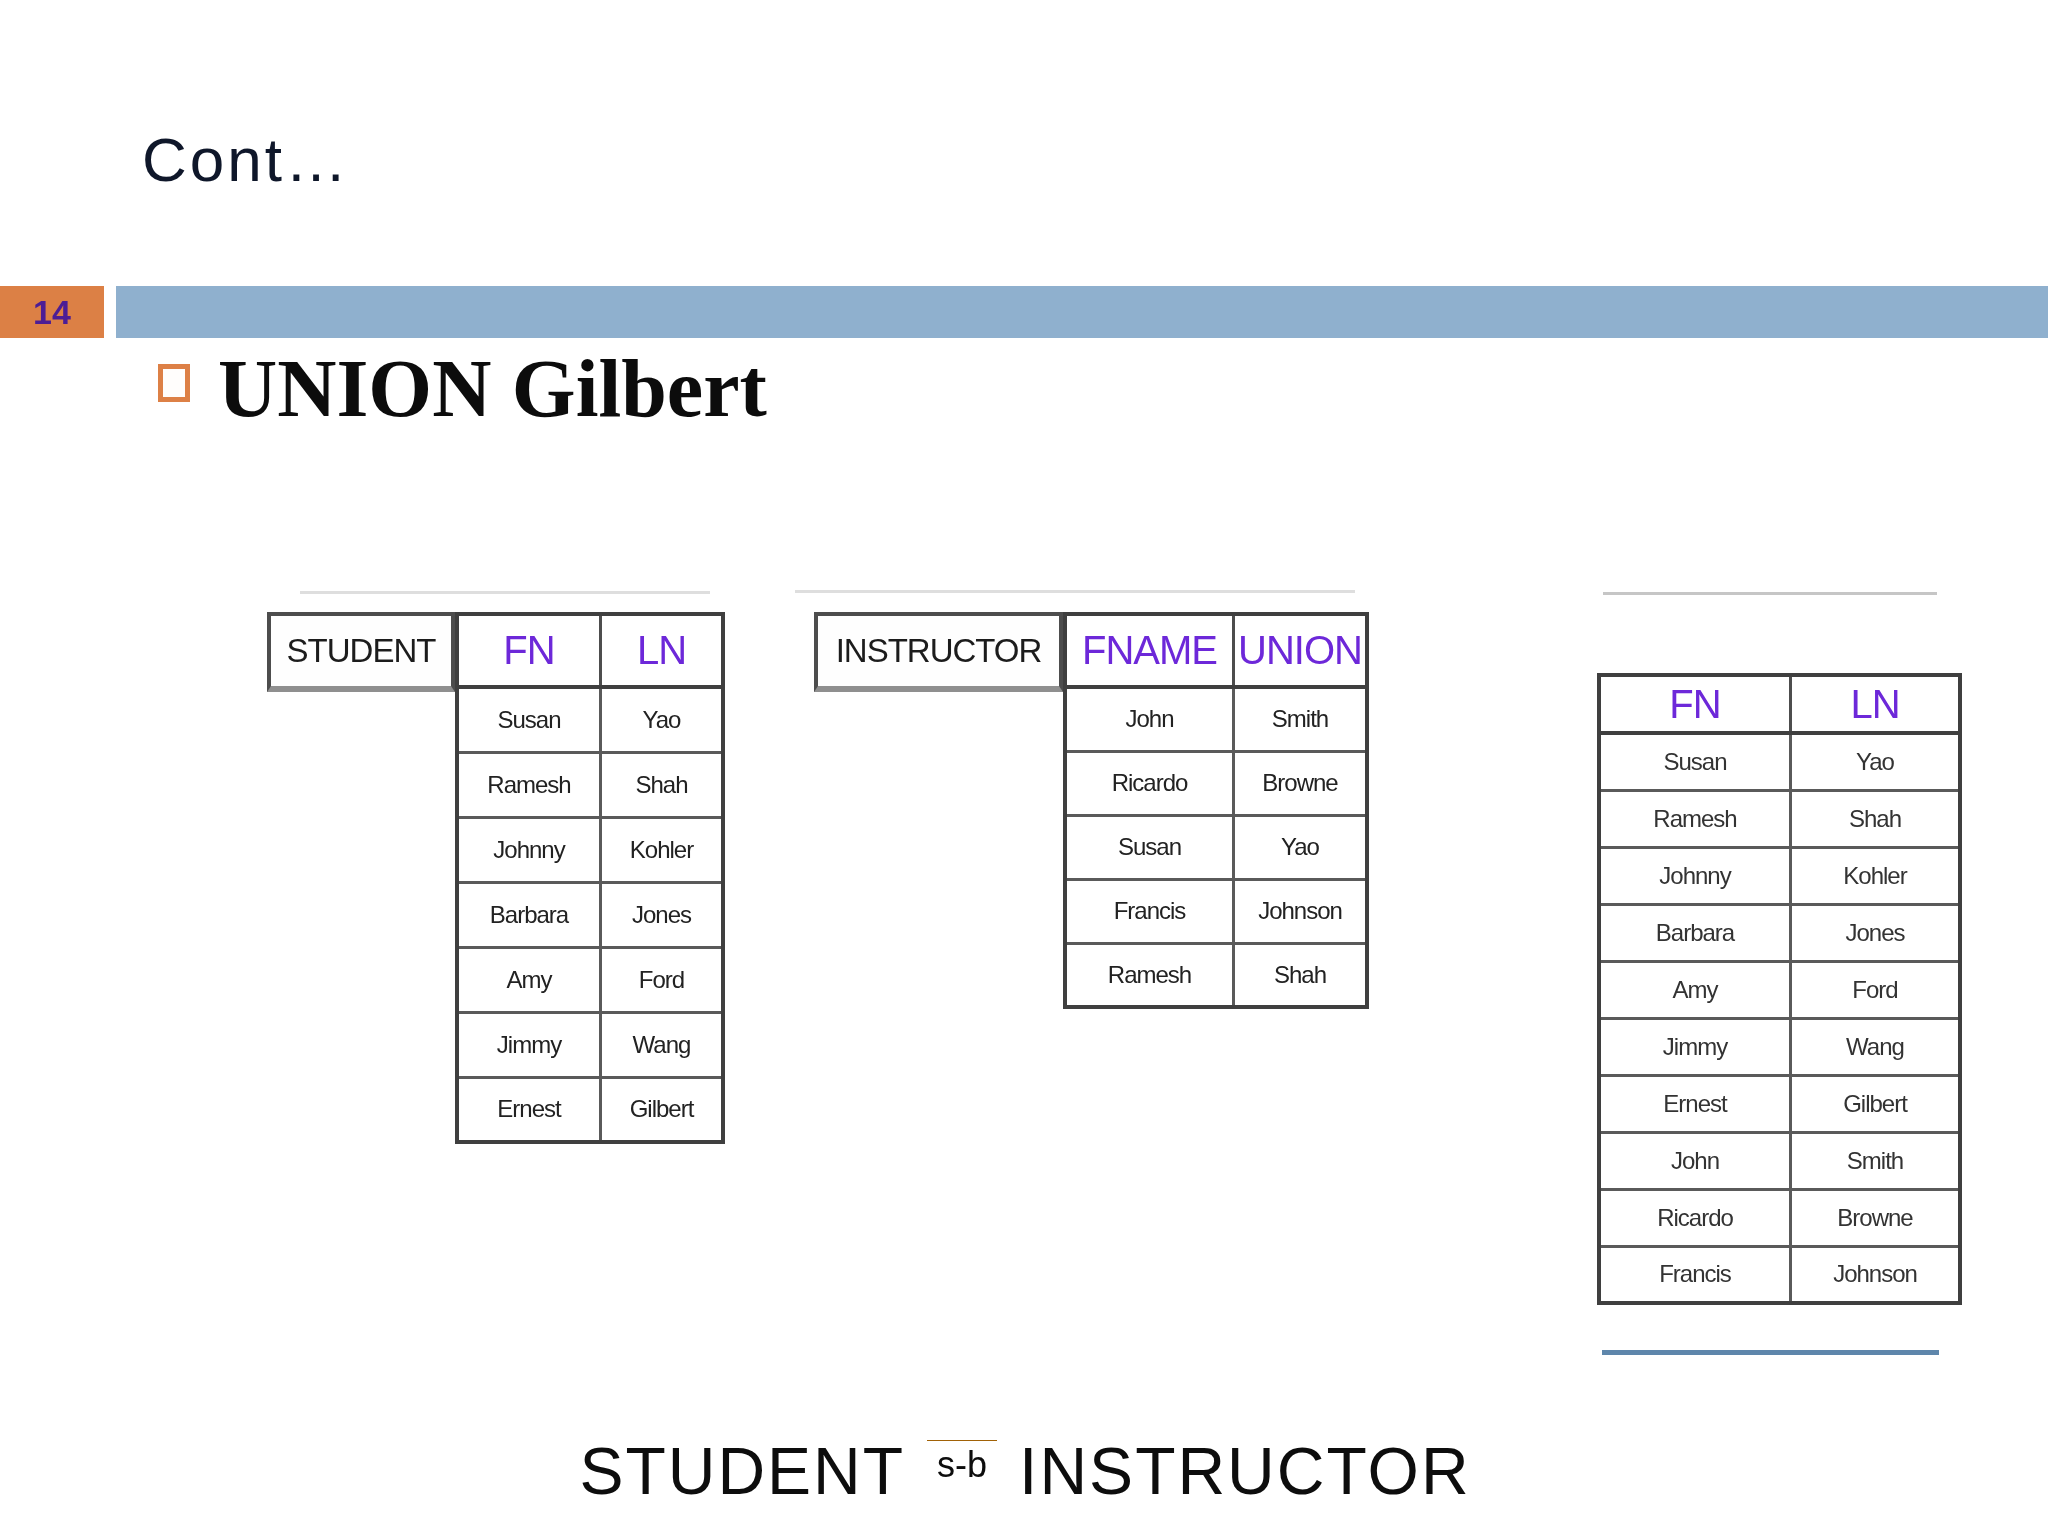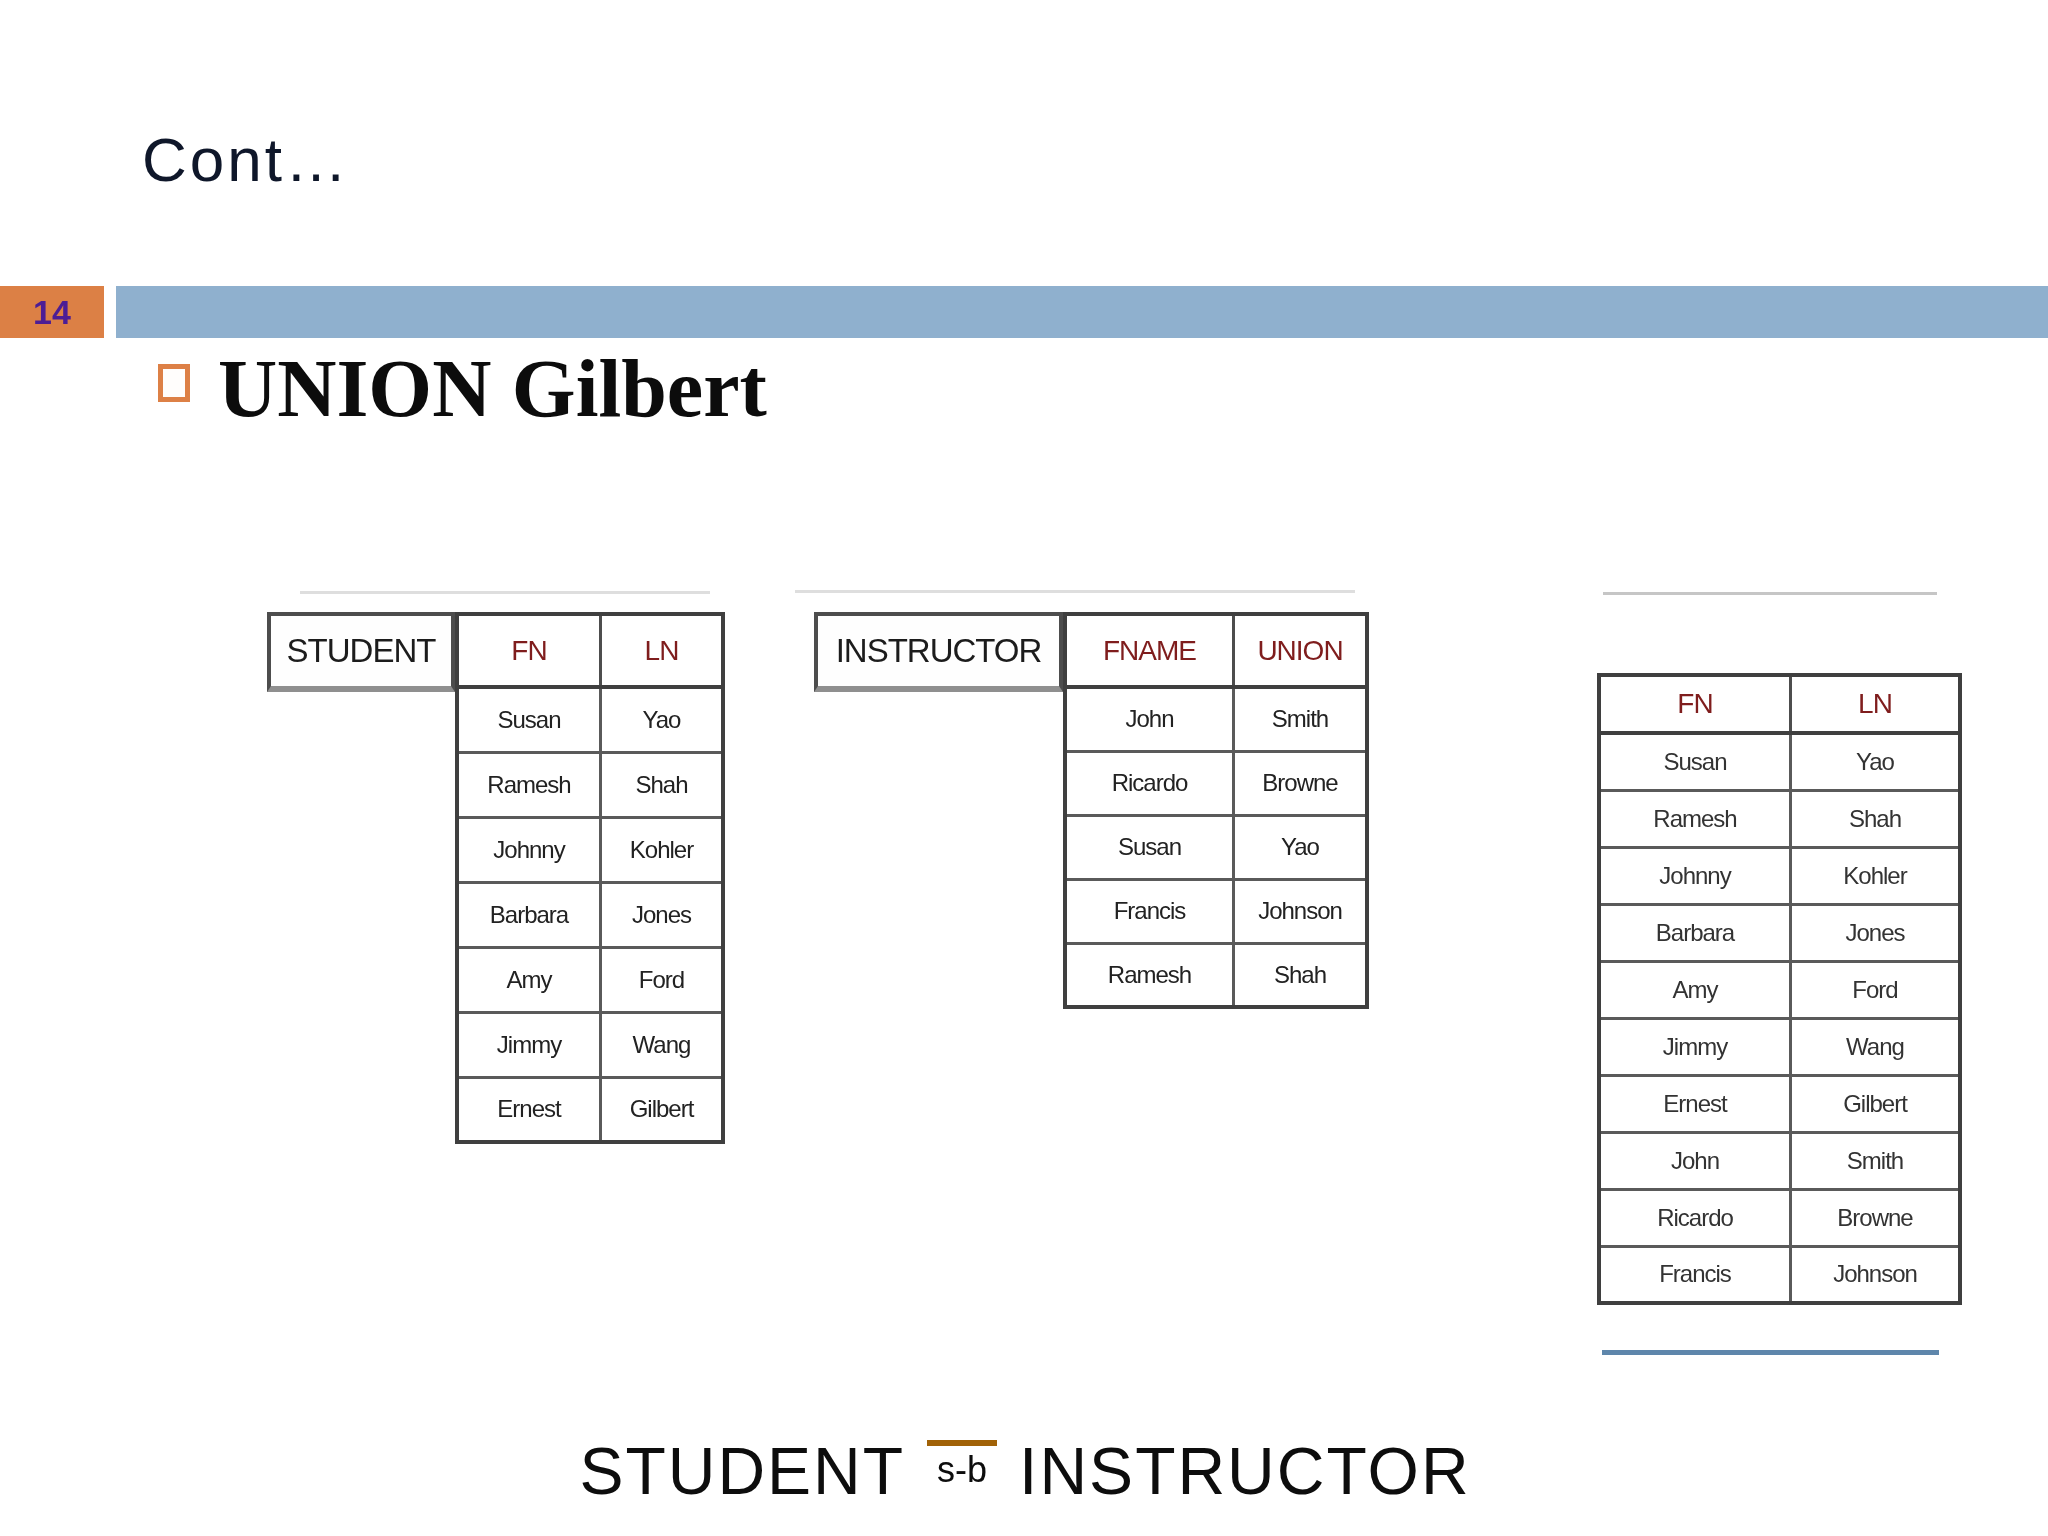--- a/index.html
+++ b/index.html
@@ -48,21 +48,21 @@
     background:#fefefe; border:4px solid #4d4d4d; border-bottom:6px solid #8f8f8f;
     display:flex; align-items:center; justify-content:center;
     font-size:33px; color:#1c1c1c; letter-spacing:-1px; white-space:nowrap;
   }
   table.scan-table {
     position:absolute; border-collapse:collapse; table-layout:fixed;
     background:#ffffff; border:4px solid #3f3f3f;
   }
   table.scan-table th {
     border:3px solid #4d4d4d; border-bottom:4px solid #3f3f3f;
-    font-weight:400; font-size:28px; color:#7f1d1d; letter-spacing:-1px;
+    font-weight:400; font-size:40px; color:#6d28d9; letter-spacing:-1px;
     text-align:center; padding:0;
   }
   table.scan-table td {
     border:3px solid #5a5a5a;
     font-size:24px; color:#222222; letter-spacing:-1px;
     text-align:center; padding:0;
   }
   #student-grid  { left:455px;  top:612px; width:270px; }
   #student-grid  thead tr { height:73px; }
   #student-grid  tbody tr { height:65px; }
@@ -91,21 +91,21 @@
   }
 
   
   .caption {
     position:absolute; left:560px; top:1438px; width:930px;
     display:flex; justify-content:center; align-items:flex-start; gap:22px;
     color:#0d0d0d; letter-spacing:2px;
   }
   .caption .word { font-size:66px; line-height:1; white-space:nowrap; }
   .caption .op {
-    margin-top:2px; border-top:6px solid #a16207;
+    margin-top:2px; border-top:1px solid #a16207;
     padding:6px 10px 0 10px; font-size:36px; line-height:1; letter-spacing:0;
   }
 </style>
 </head>
 <body>
 
 <div class="slide">
 
   <h1 class="title">Cont…</h1>
 

